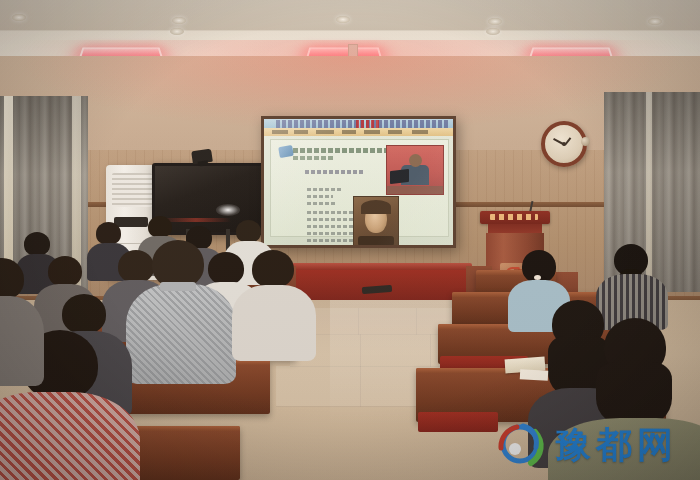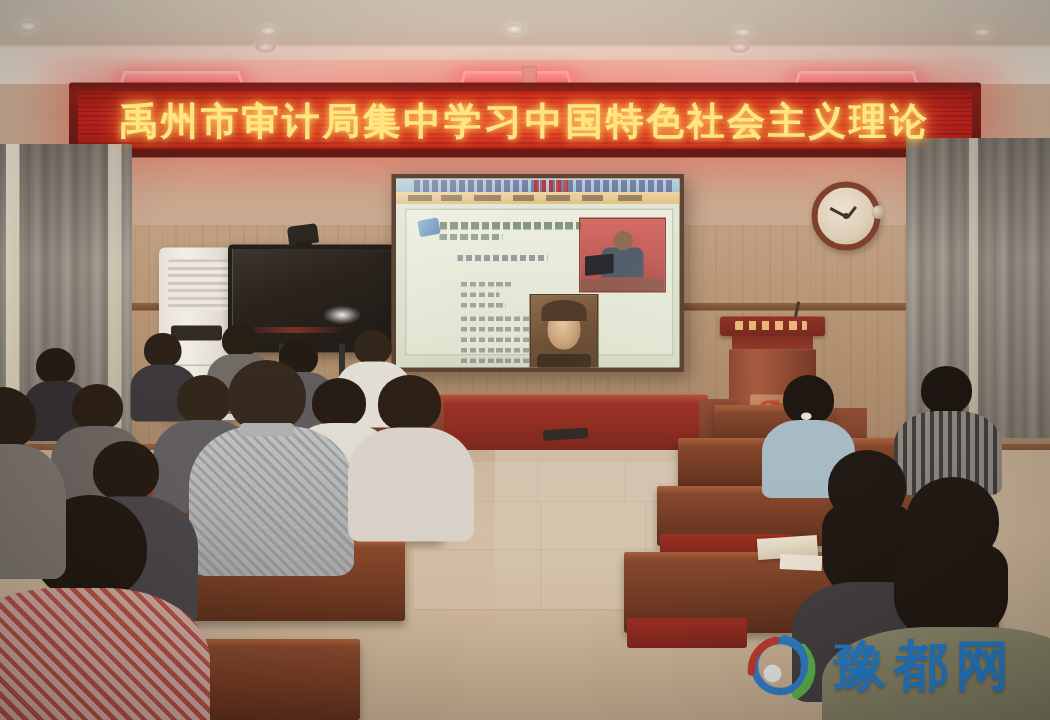--- a/index.html
+++ b/index.html
@@ -434,25 +434,20 @@
   <div class="panel-light" style="left:307px;top:42px;width:70px;transform:perspective(160px) rotateX(52deg);"></div>
   <div class="panel-light" style="left:530px;top:42px;width:78px;transform:perspective(160px) rotateX(52deg);"></div>
   <div class="ceil-vent"></div>
 
   <div class="backwall"></div>
   <div class="wall-wood"></div>
   <div class="wall-trim" style="top:202px;"></div>
   <div class="wall-trim" style="top:296px;height:8px;"></div>
   <div class="banner-glowwall"></div>
 
-  <div class="banner-frame">
-    <div class="banner-screen">
-      <div class="banner-text">禹州市审计局集中学习中国特色社会主义理论</div>
-    </div>
-  </div>
 
   <div class="curtain left">
     <div class="curtain-shadow"></div>
     <div class="window-bright" style="left:4px;top:0;height:196px;"></div>
     <div class="window-bright" style="left:72px;top:0;height:196px;opacity:.6;"></div>
   </div>
   <div class="curtain right">
     <div class="curtain-shadow"></div>
     <div class="window-bright" style="left:42px;top:0;height:200px;width:6px;opacity:.5;"></div>
   </div>

